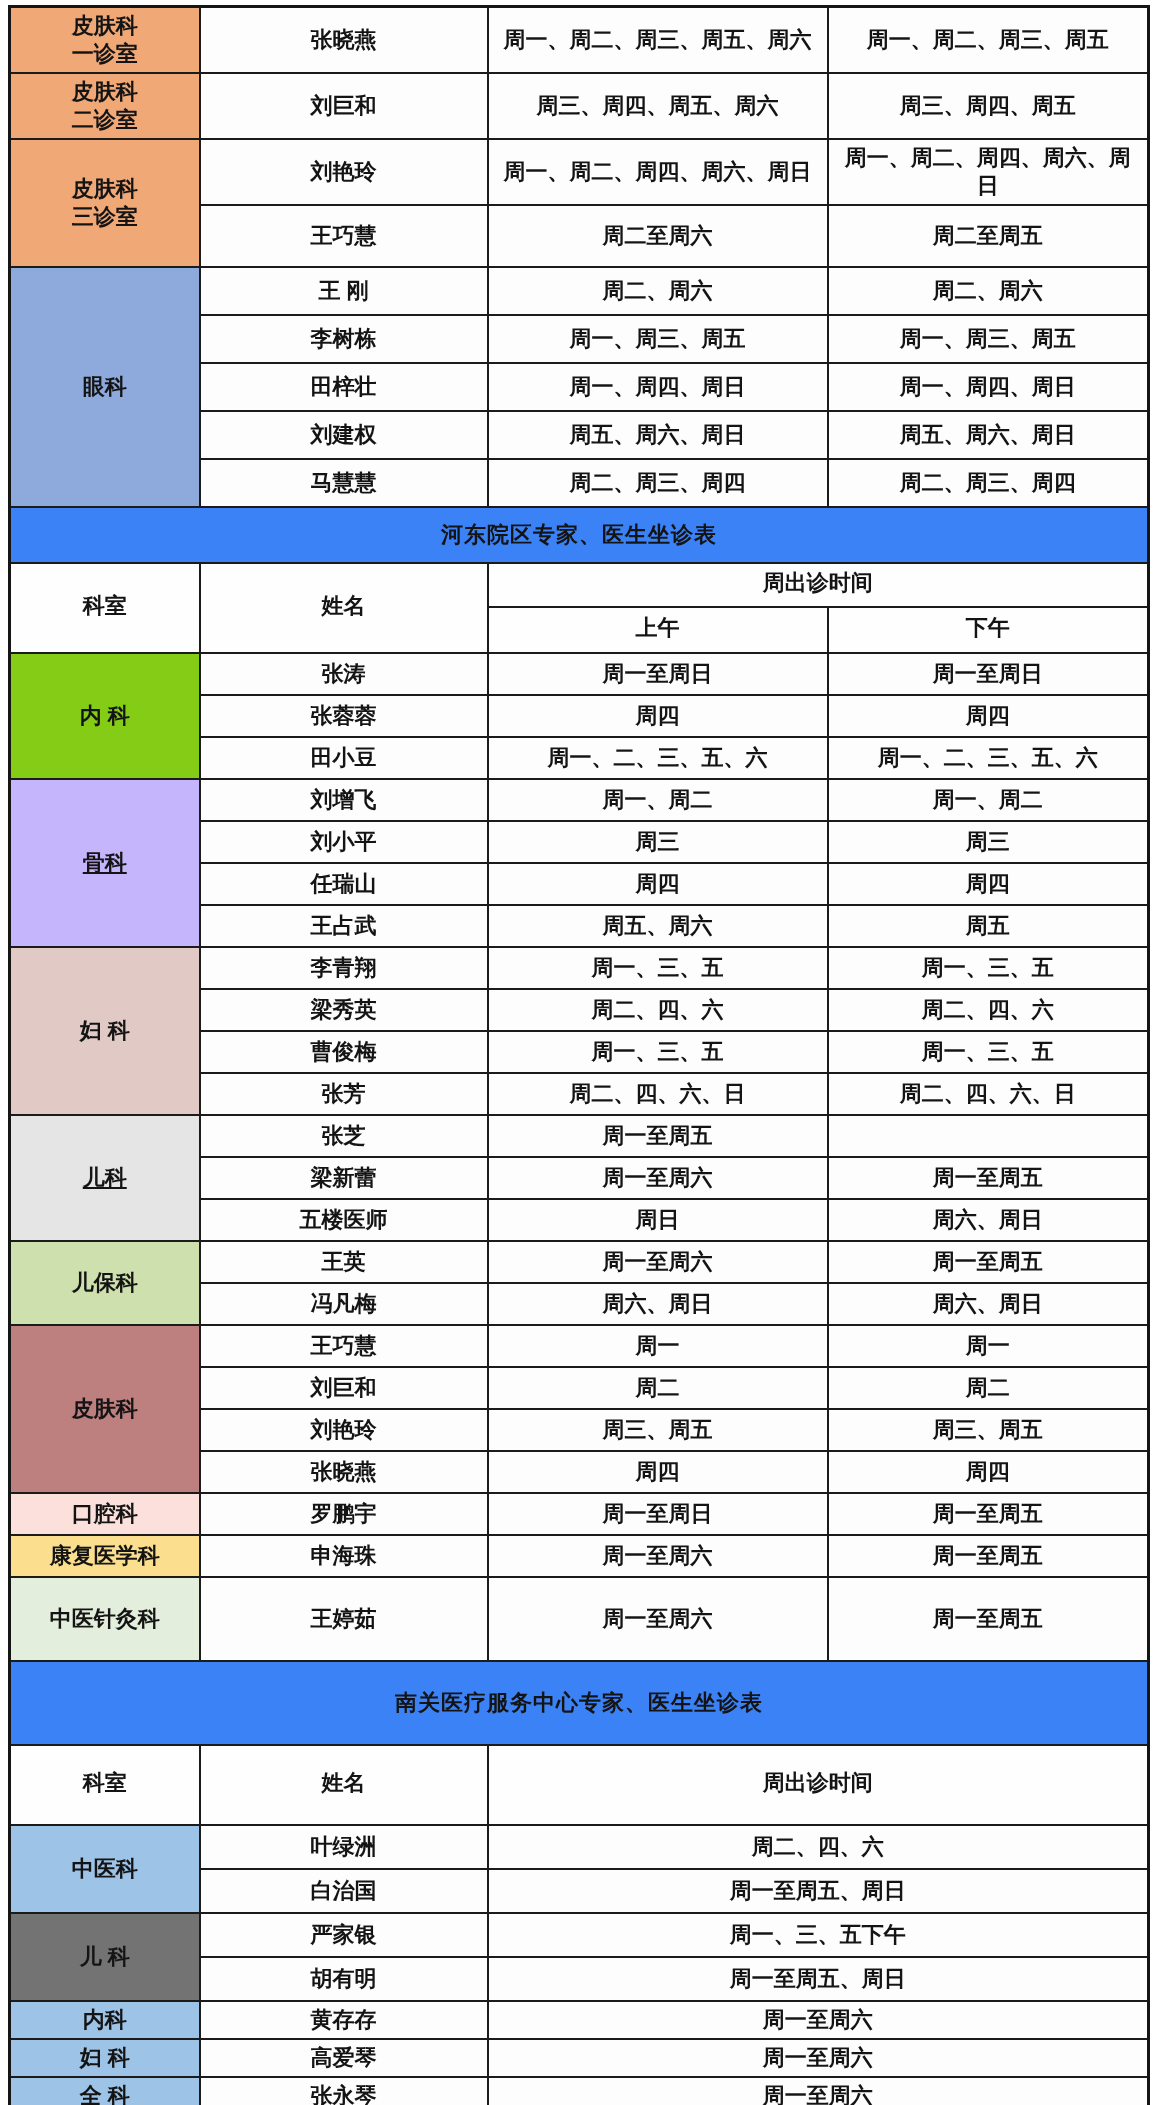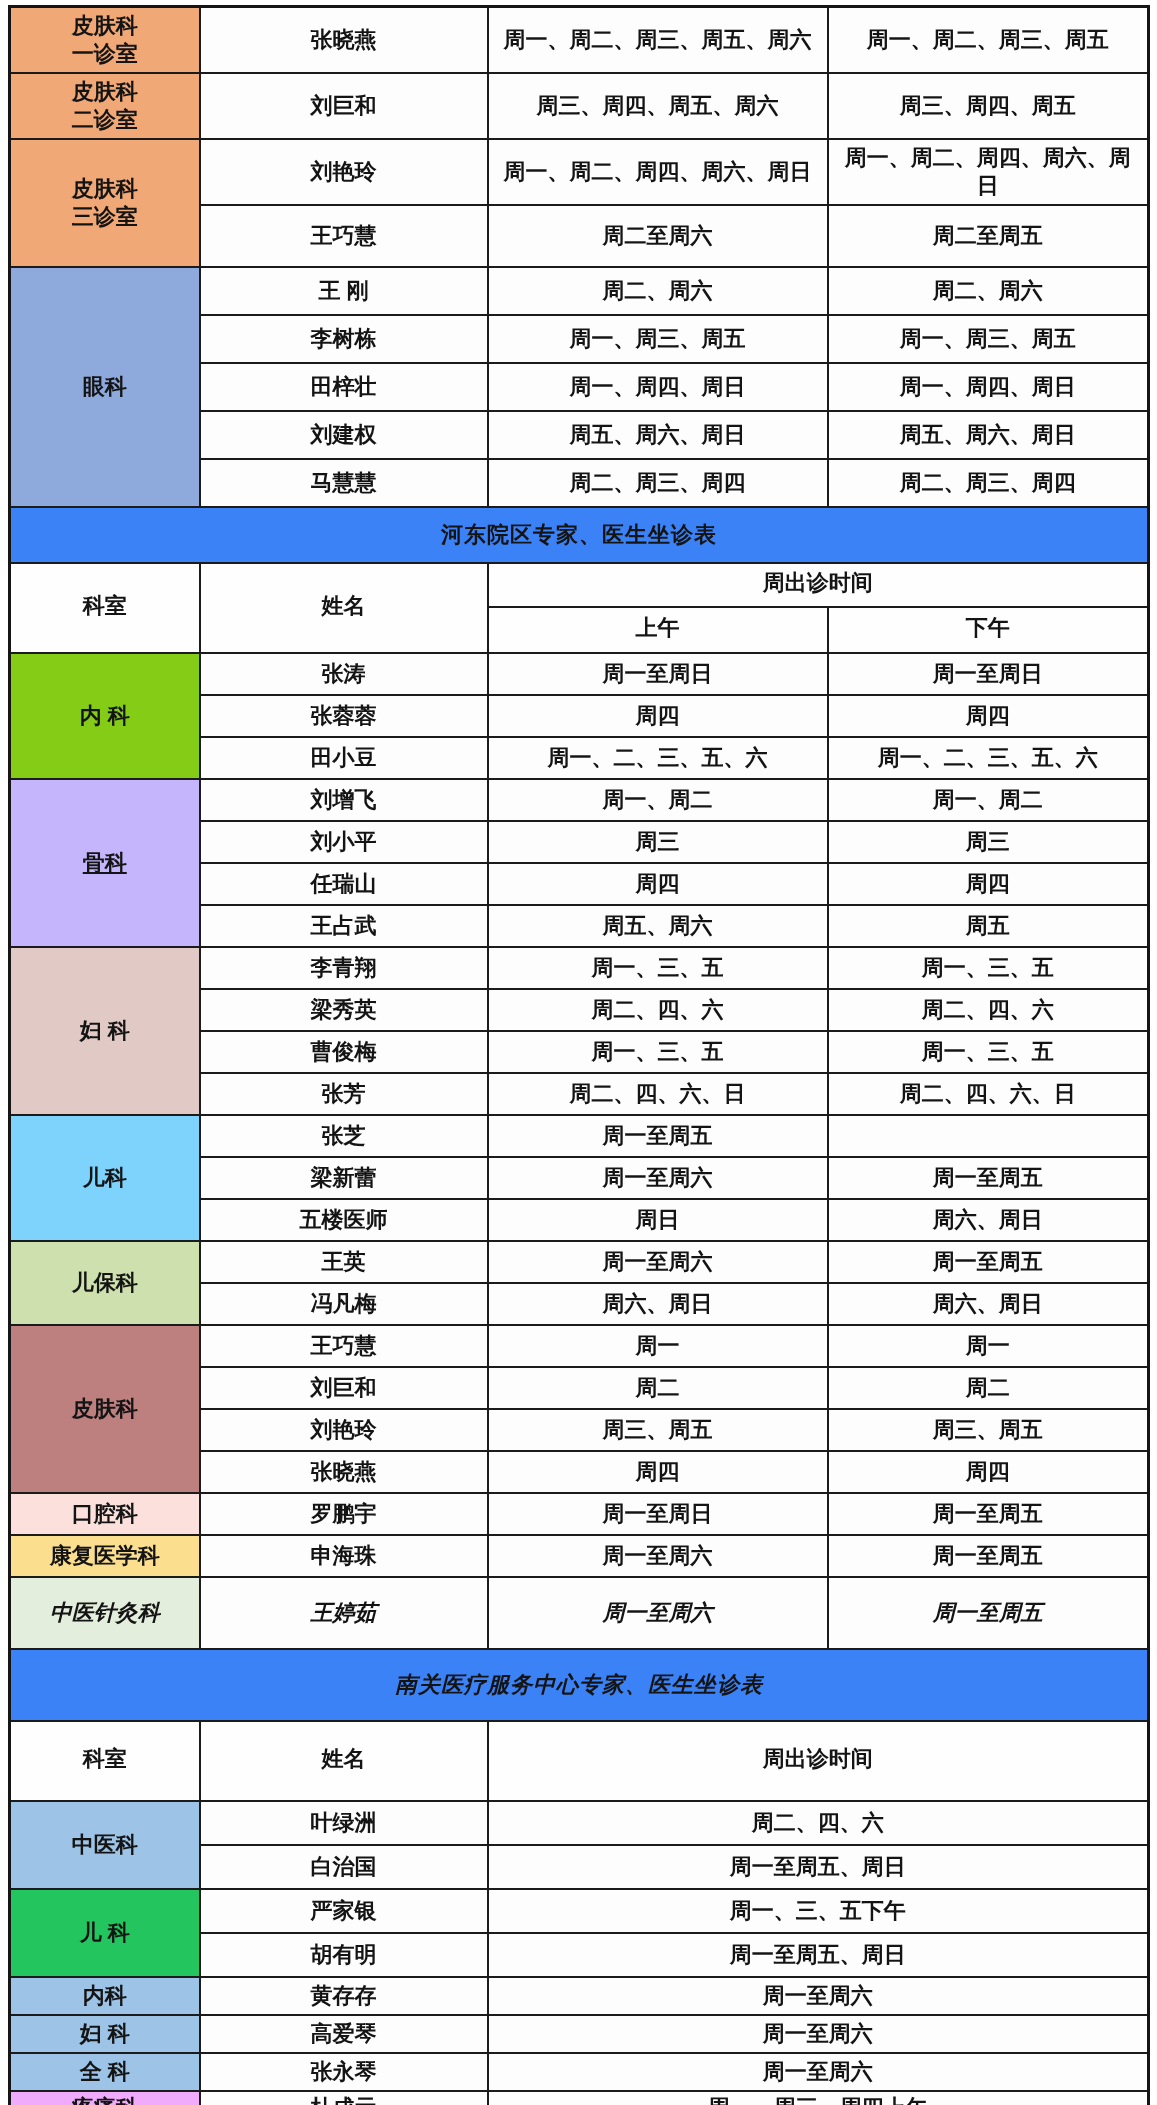--- a/index.html
+++ b/index.html
@@ -8,21 +8,21 @@
   table.sched{border-collapse:collapse;table-layout:fixed;width:1142px;}
   table.sched td{border:2px solid #1b1b1b;text-align:center;vertical-align:middle;
     overflow:hidden;padding:2px 6px;font-size:22px;font-weight:600;line-height:1.25;}
   .outer{border:3px solid #151515;}
   col.c-dept{width:190px;} col.c-name{width:288px;} col.c-am{width:340px;} col.c-pm{width:auto;}
   td.dept{font-weight:700;font-size:22px;white-space:pre-line;}
   td.title-cell{font-size:28px;font-weight:700;background:#3b82f6;letter-spacing:1px;}
   td.hdr{font-weight:700;font-size:23px;background:#fefefe;font-family:Liberation Mono, monospace;}
   td.cell{background:#fdfdfd;}
   tr.r66{height:66px;} tr.r62{height:62px;} tr.r48{height:48px;} tr.r56{height:56px;}
-  tr.r44{height:44px;} tr.r46{height:46px;} tr.r42{height:42px;} tr.r64{height:72px;font-style:italic;}
+  tr.r44{height:44px;} tr.r46{height:46px;} tr.r42{height:42px;} tr.r64{height:84px;}
   tr.r80{height:80px;} tr.r34{height:38px;} tr.r32{height:32px;}
 </style>
 </head>
 <body>
 
 <div class="sheet">
 <table class="sched outer">
   <colgroup>
     <col class="c-dept">
         <col class="c-name">
@@ -152,21 +152,21 @@
     <td class="cell">周一、三、五</td>
     <td class="cell">周一、三、五</td>
   </tr>
   <tr class="r42">
     <td class="cell">张芳</td>
     <td class="cell">周二、四、六、日</td>
     <td class="cell">周二、四、六、日</td>
   </tr>
 
   <tr class="r42">
-    <td class="dept" rowspan="3" style="background-color: #7dd3fc;">儿科</td>
+    <td class="dept" rowspan="3" style="background-color: #e5e5e5; text-decoration: underline;">儿科</td>
     <td class="cell">张芝</td>
     <td class="cell">周一至周五</td>
     <td class="cell"></td>
   </tr>
   <tr class="r42">
     <td class="cell">梁新蕾</td>
     <td class="cell">周一至周六</td>
     <td class="cell">周一至周五</td>
   </tr>
   <tr class="r42">
@@ -240,21 +240,21 @@
   <tr class="r44">
     <td class="dept" rowspan="2" style="background-color: rgb(157, 195, 230);">中医科</td>
     <td class="cell">叶绿洲</td>
     <td class="cell" colspan="2">周二、四、六</td>
   </tr>
   <tr class="r44">
     <td class="cell">白治国</td>
     <td class="cell" colspan="2">周一至周五、周日</td>
   </tr>
   <tr class="r44">
-    <td class="dept" rowspan="2" style="background-color: #22c55e;">儿 科</td>
+    <td class="dept" rowspan="2" style="background-color: #737373;">儿 科</td>
     <td class="cell">严家银</td>
     <td class="cell" colspan="2">周一、三、五下午</td>
   </tr>
   <tr class="r44">
     <td class="cell">胡有明</td>
     <td class="cell" colspan="2">周一至周五、周日</td>
   </tr>
   <tr class="r34">
     <td class="dept" style="background-color: rgb(157, 195, 230);">内科</td>
     <td class="cell">黄存存</td>

